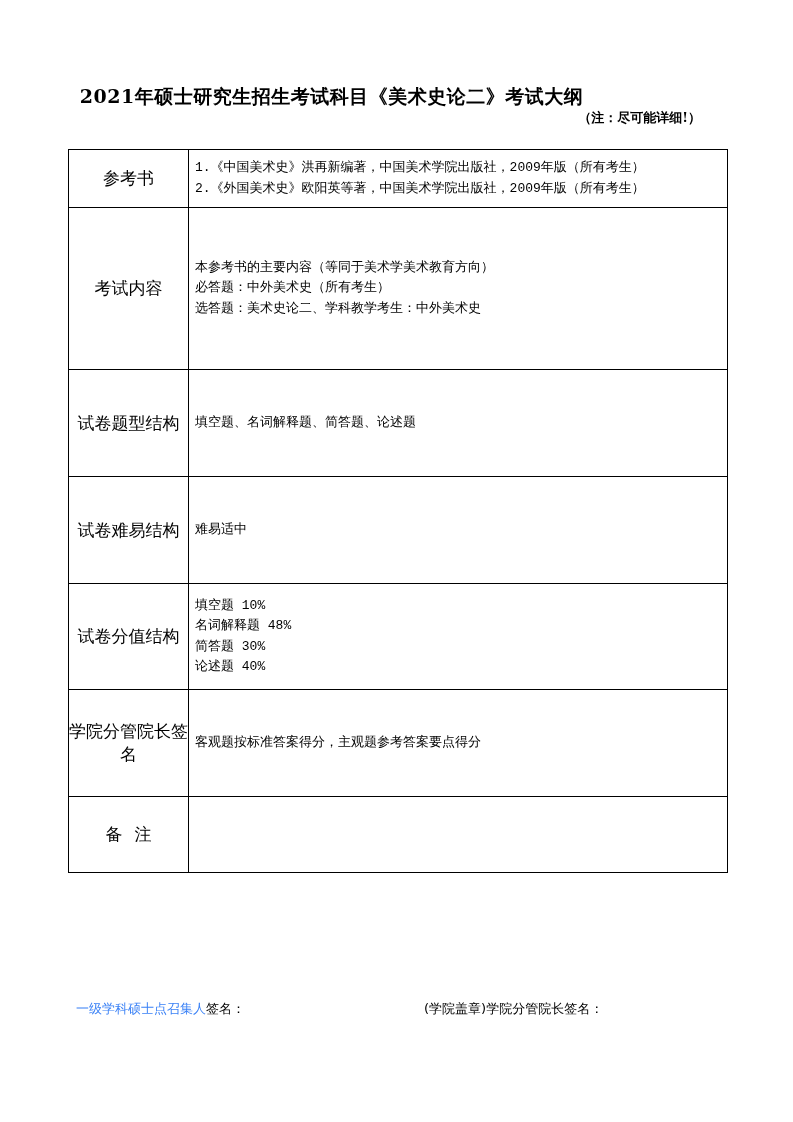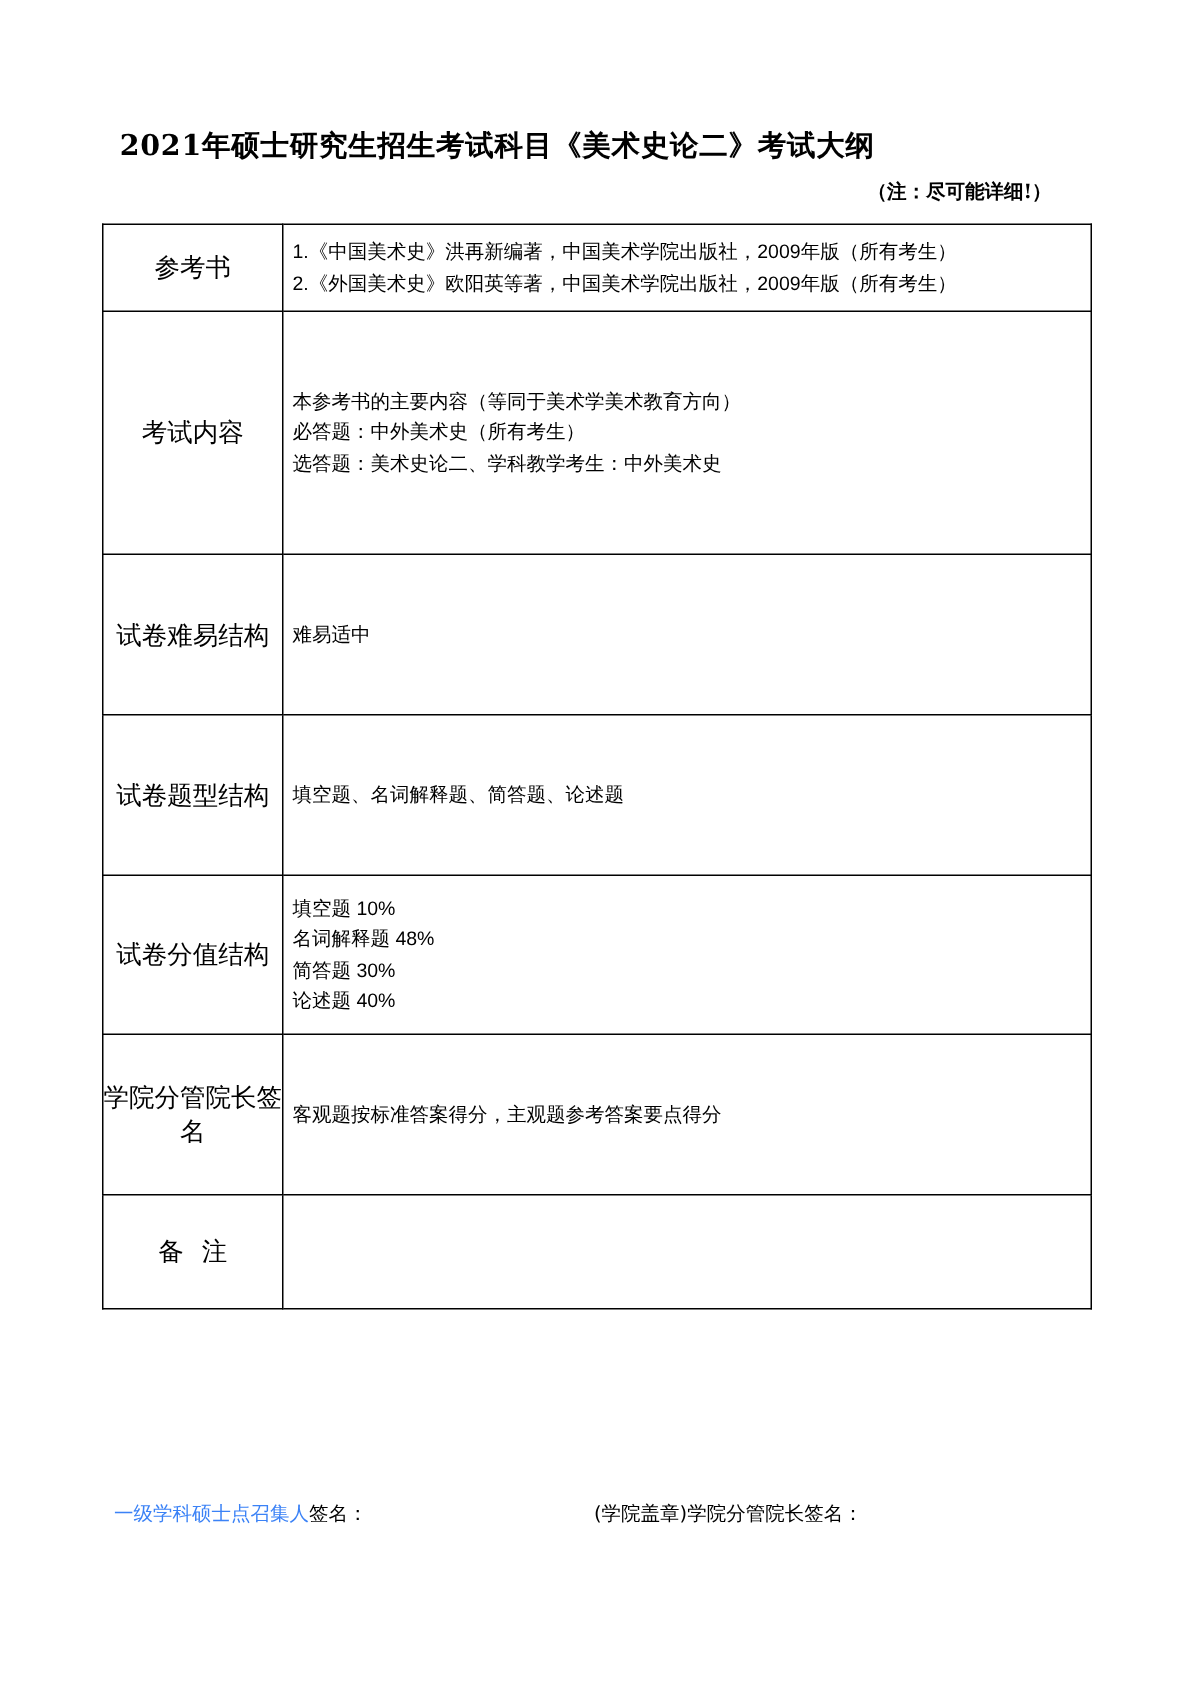--- a/index.html
+++ b/index.html
@@ -1,33 +1,33 @@
 <!DOCTYPE html>
 <html><head>
 <meta charset="utf-8">
 <style>
   html, body { margin: 0; padding: 0; background: #ffffff; }
   body { width: 793px; height: 1122px; position: relative; overflow: hidden;
          font-family: "DejaVu Serif", "Liberation Serif", serif; color: #000; }
   .title { position: absolute; left: 0; width: 663px; top: 84px; text-align: center;
            font-size: 19px; font-weight: bold; letter-spacing: 0.5px; }
-  .note { position: absolute; right: 92px; top: 119px; font-size: 13px; font-weight: bold; }
+  .note { position: absolute; right: 92px; top: 109px; font-size: 13px; font-weight: bold; }
   table.outline { position: absolute; left: 68px; top: 149px; width: 660px;
                   border-collapse: collapse; table-layout: fixed; }
   table.outline td { border: 1px solid #000; padding: 0; vertical-align: middle; }
   td.label { width: 119px; text-align: center; font-family: "DejaVu Sans", "Liberation Sans", sans-serif;
              font-size: 17px; }
-  td.content { padding-left: 6px !important; font-family: Liberation Sans, sans-serif;
+  td.content { padding-left: 6px !important; font-family: Liberation Mono, monospace;
                font-size: 13px; line-height: 20.5px; }
   td.content .line { white-space: nowrap; }
   .spaced { letter-spacing: 12px; padding-left: 12px; font-family: Liberation Mono, monospace; }
   .sig { position: absolute; top: 1000px; font-family: "DejaVu Sans", "Liberation Sans", sans-serif;
          font-size: 13px; }
   .sig-left { left: 76px; }
-  .sig-right { left: 396px; }
+  .sig-right { left: 424px; }
   .red { color: #3b82f6; }
 </style>
 </head>
 <body>
 
 <div class="title">2021年硕士研究生招生考试科目《美术史论二》考试大纲</div>
 <div class="note">（注：尽可能详细!）</div>
 
 <table class="outline">
   <tbody>
@@ -40,29 +40,29 @@
   </tr>
   <tr style="height:162px">
     <td class="label">考试内容</td>
     <td class="content">
       <div class="line">本参考书的主要内容（等同于美术学美术教育方向）</div>
       <div class="line">必答题：中外美术史（所有考生）</div>
       <div class="line">选答题：美术史论二、学科教学考生：中外美术史</div>
     </td>
   </tr>
   <tr style="height:107px">
+    <td class="label">试卷题型结构</td>
+    <td class="content">
+      <div class="line">填空题、名词解释题、简答题、论述题</div>
+    </td>
+  </tr>
+  <tr style="height:107px">
     <td class="label">试卷难易结构</td>
     <td class="content">
       <div class="line">难易适中</div>
-    </td>
-  </tr>
-  <tr style="height:107px">
-    <td class="label">试卷题型结构</td>
-    <td class="content">
-      <div class="line">填空题、名词解释题、简答题、论述题</div>
     </td>
   </tr>
   <tr style="height:106px">
     <td class="label">试卷分值结构</td>
     <td class="content">
       <div class="line">填空题 10%</div>
       <div class="line">名词解释题 48%</div>
       <div class="line">简答题 30%</div>
       <div class="line">论述题 40%</div>
     </td>

